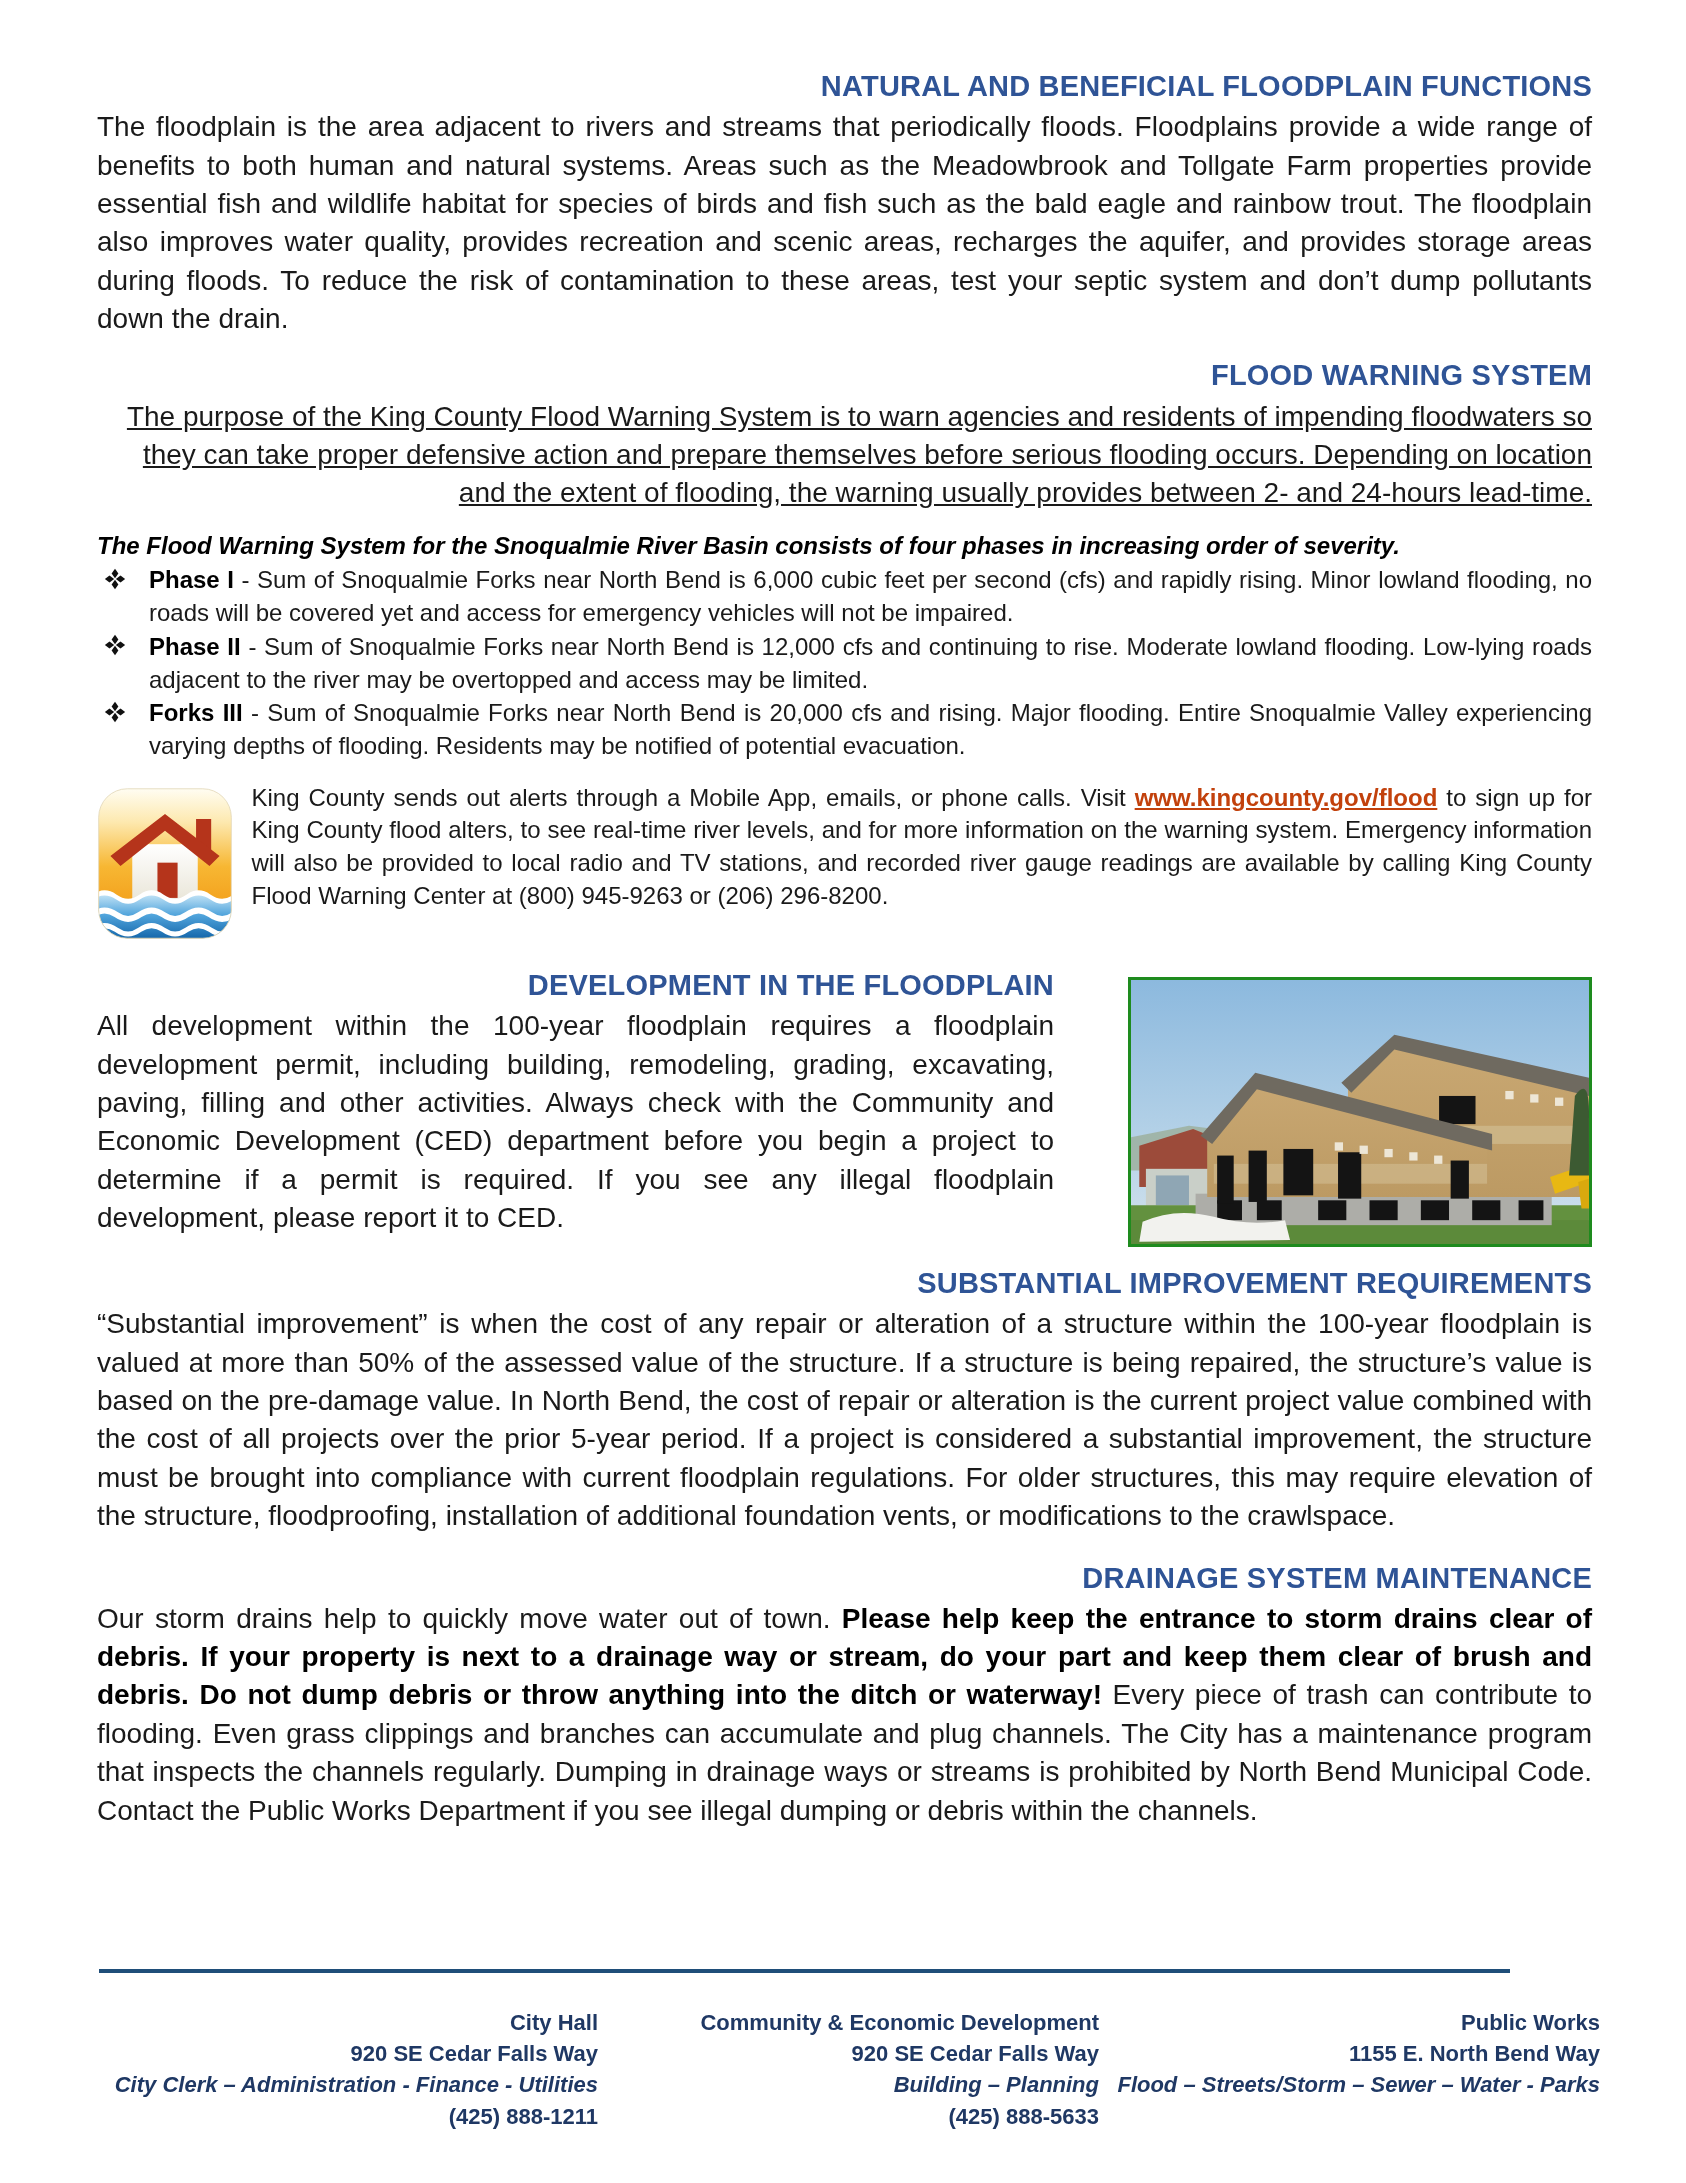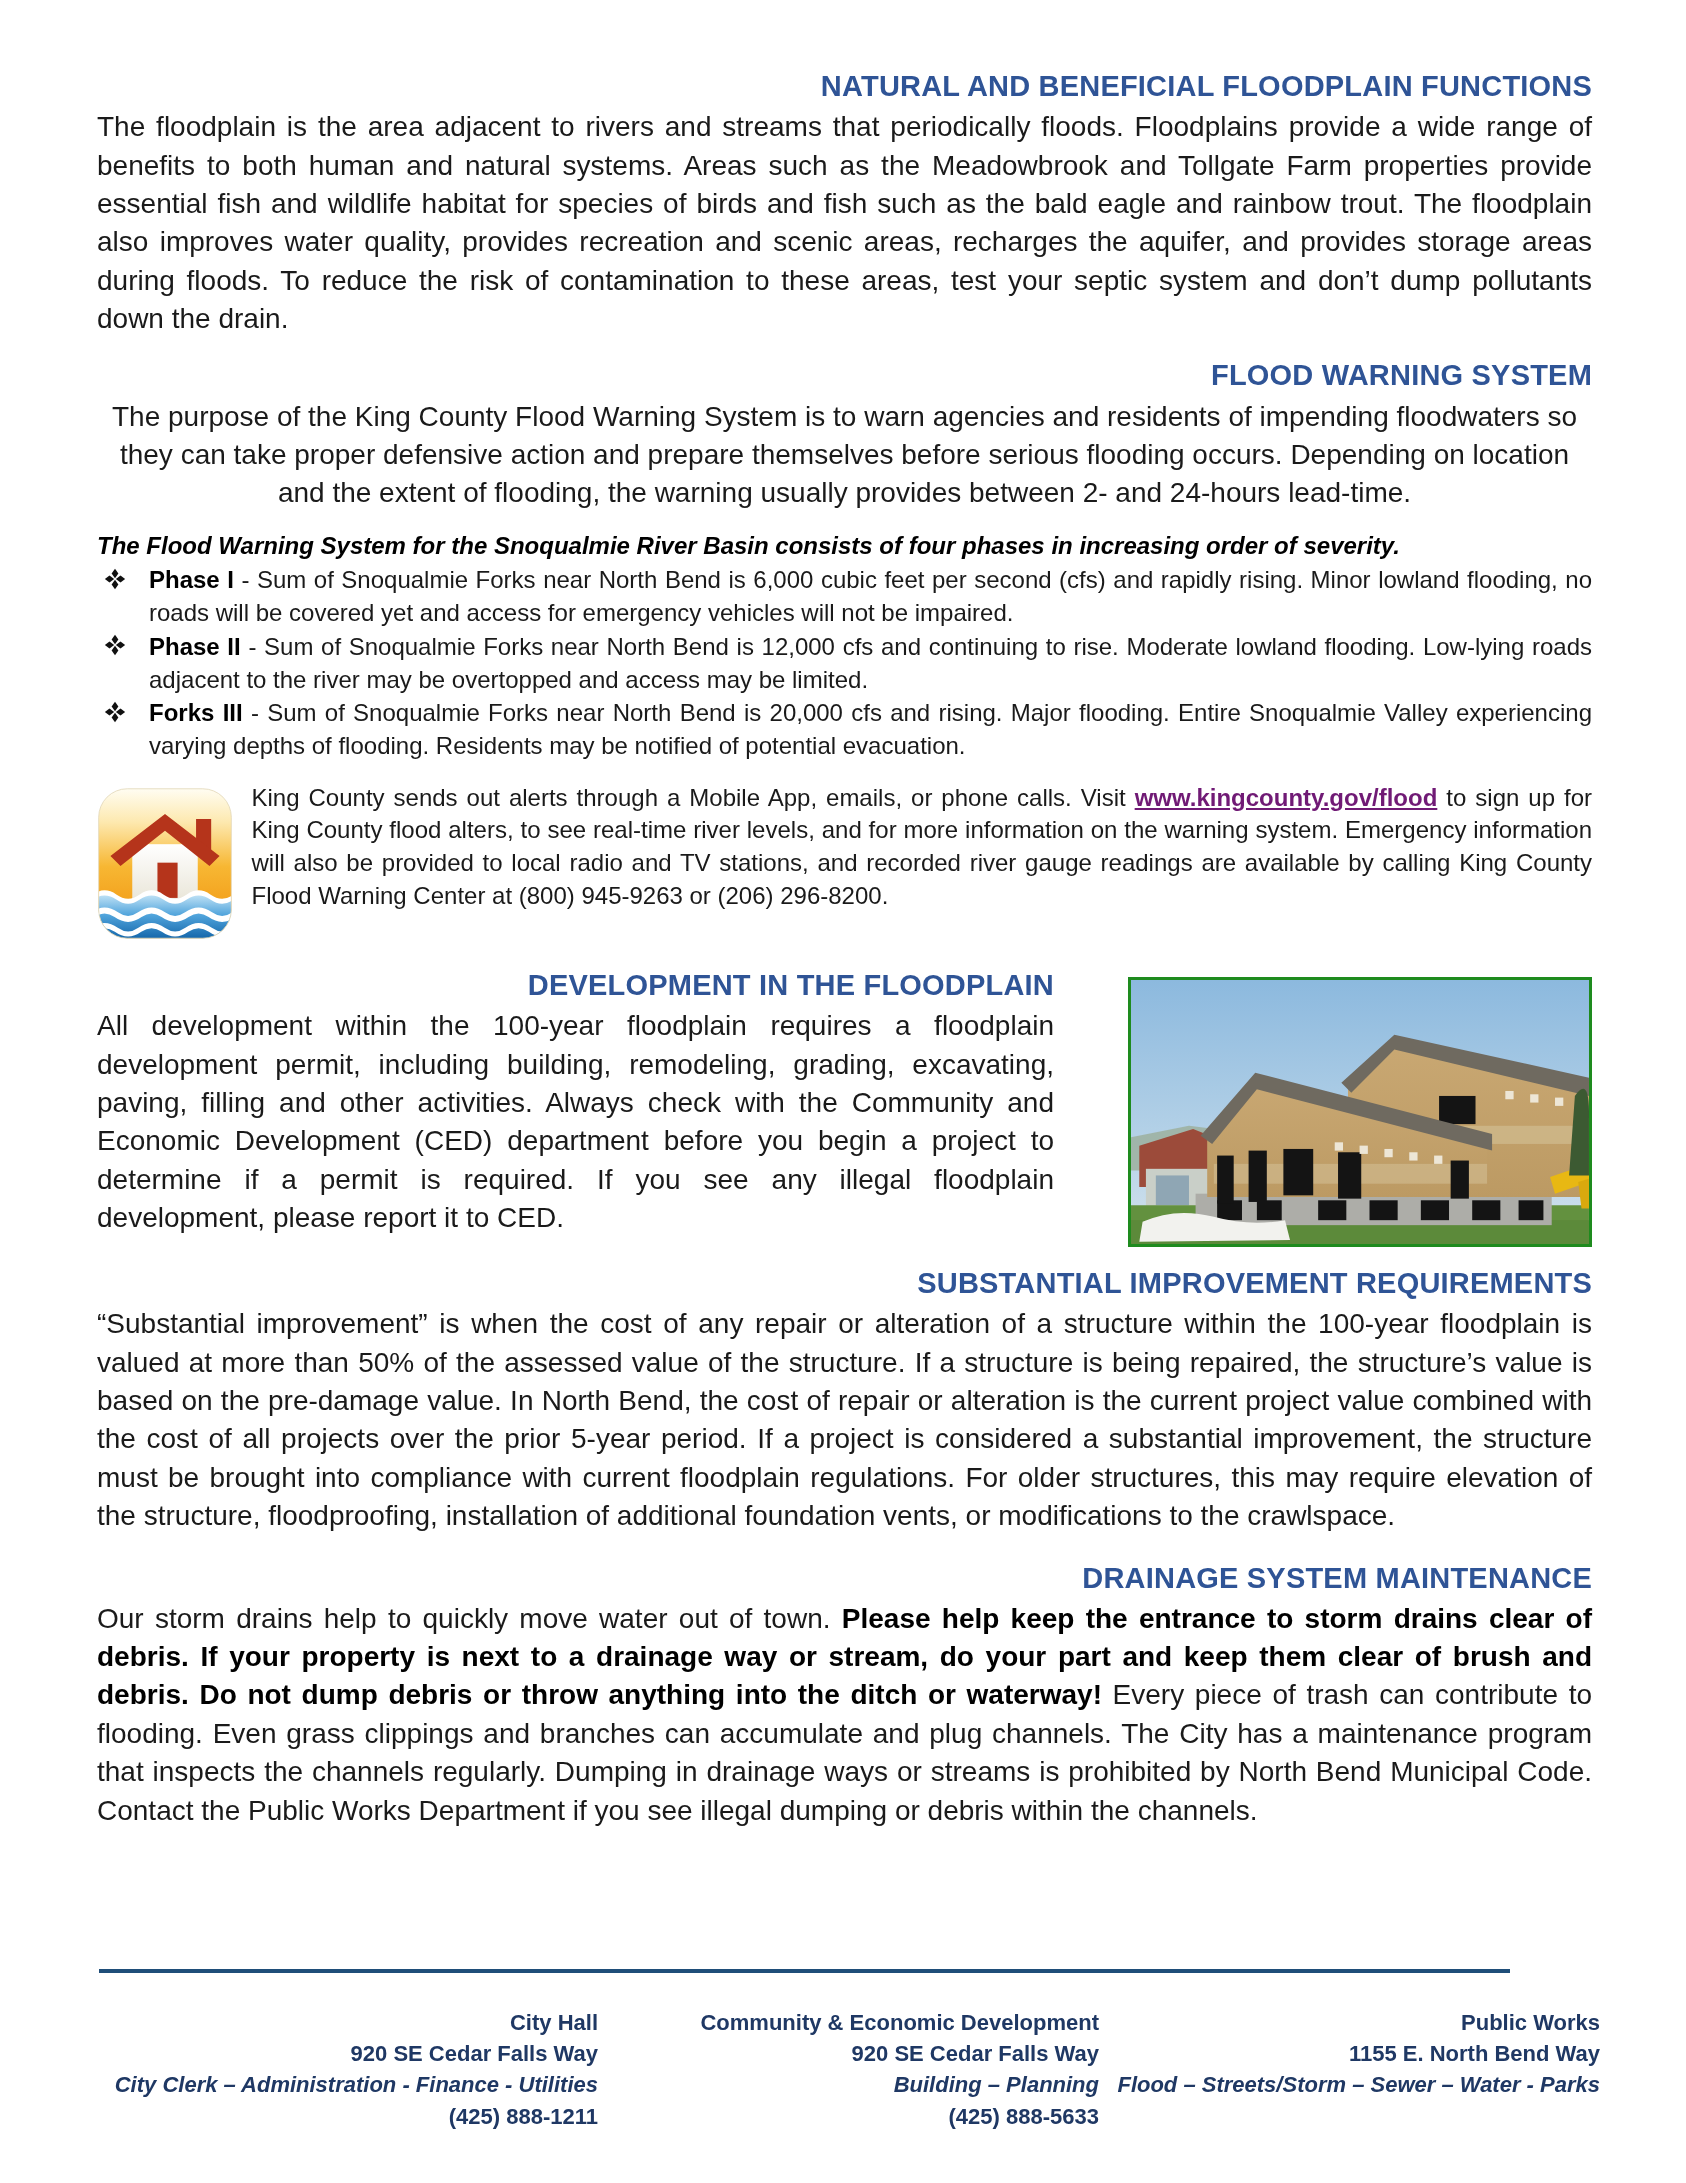--- a/index.html
+++ b/index.html
@@ -46,21 +46,22 @@
     font-family: "Liberation Sans", sans-serif;
     font-size: 28px;
     line-height: 1.37;
     color: #1a1a1a;
     margin: 0;
     text-align: justify;
     text-justify: inter-word;
     hyphens: none;
   }
   p.body-text.nojust {
-    text-align: center;
+    text-align: right;
+    text-decoration: underline;
   }
   .lead-italic {
     font-family: "Liberation Sans", sans-serif;
     font-size: 24px;
     font-weight: bold;
     font-style: italic;
     line-height: 1.37;
     margin: 0 0 1.7px 0;
     color: #000;
   }
@@ -109,21 +110,21 @@
   .alert-text {
     flex: 1 1 auto;
     font-size: 24px;
     line-height: 1.37;
     text-align: justify;
     color: #1a1a1a;
   }
   .kc-link {
     font-weight: bold;
     text-decoration: underline;
-    color: #701a75;
+    color: #c2410c;
   }
 
   
   .dev-wrap {
     position: relative;
   }
   .photo-frame {
     position: absolute;
     right: 0;
     top: 8.4px;

